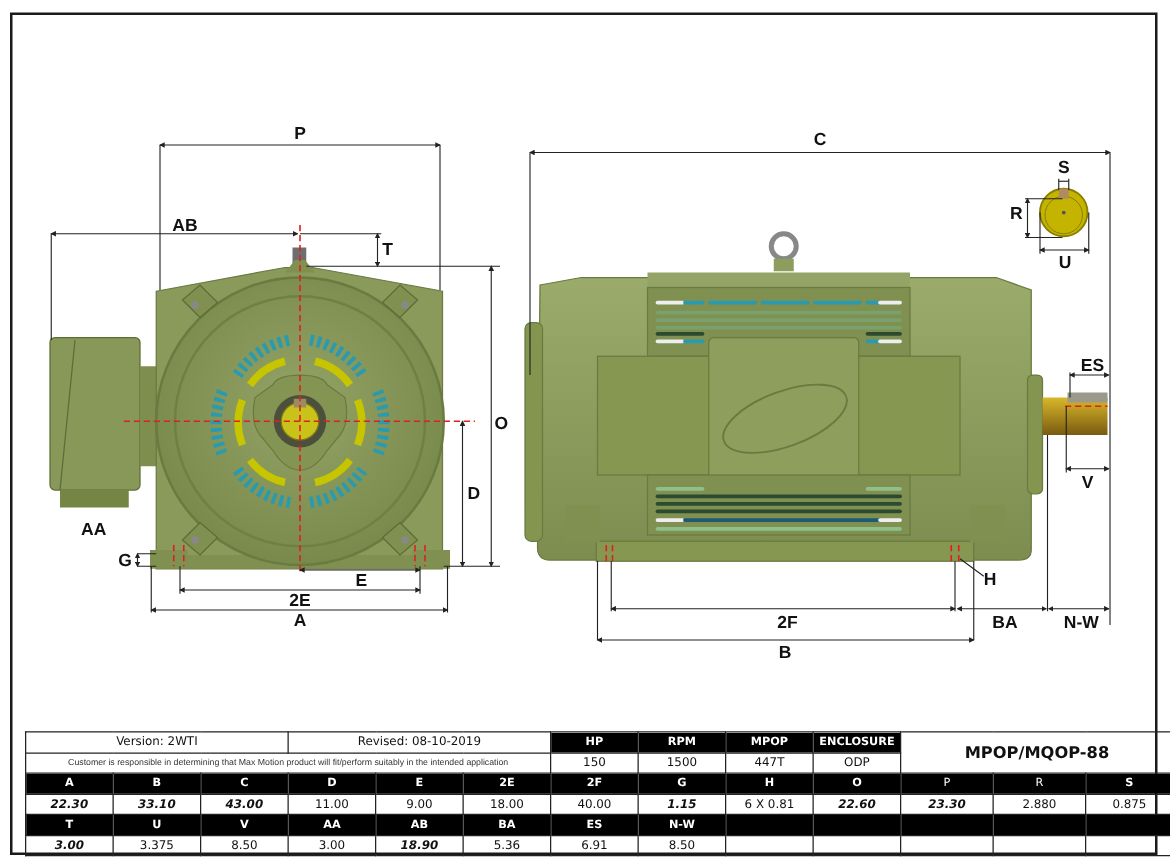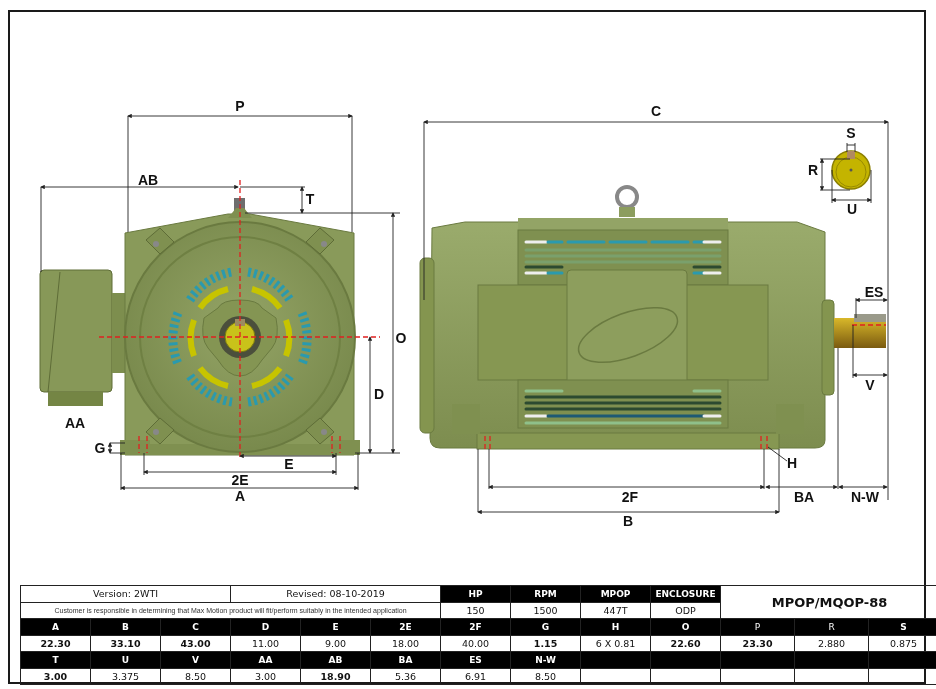--- a/index.html
+++ b/index.html
@@ -3,21 +3,21 @@
 <meta charset="utf-8">
 <style>
   html,body{margin:0;padding:0;background:#fff;}
   body{width:936px;height:689px;position:relative;overflow:hidden;font-family:"Liberation Sans",sans-serif;}
   .frame{position:absolute;left:8px;top:10px;width:918px;height:674px;border:2px solid #1a1a1a;box-sizing:border-box;background:#fff;}
   .drawing{position:absolute;left:0;top:0;width:936px;height:585px;}
   .dlabel{position:absolute;font-family:"Liberation Sans",sans-serif;font-weight:bold;font-size:14px;color:#111;transform:translate(-50%,-50%);line-height:1;}
   table.spec{position:absolute;left:20px;top:585px;width:918px;border-collapse:collapse;table-layout:fixed;font-family:"DejaVu Sans",sans-serif;}
   table.spec td{border:1px solid #222;text-align:center;font-size:9.5px;padding:0;height:15.5px;color:#111;overflow:hidden;white-space:nowrap;}
   table.spec td.h{background:#000;color:#fff;font-weight:bold;font-size:9px;}
-  table.spec td.b{font-weight:bold;}
+  table.spec td.b{font-weight:bold;font-style:italic;}
   table.spec td.small{font-size:7px;font-family:"Liberation Sans",sans-serif;color:#333;}
   table.spec td.model{font-size:13px;font-weight:bold;}
   table.spec td.p{background:#000;color:#fff;font-weight:normal;font-size:9px;}
 </style>
 </head>
 <body>
 
 <div class="frame"></div>
 
 <svg class="drawing" width="936" height="585" viewBox="0 0 936 585" xmlns="http://www.w3.org/2000/svg">

